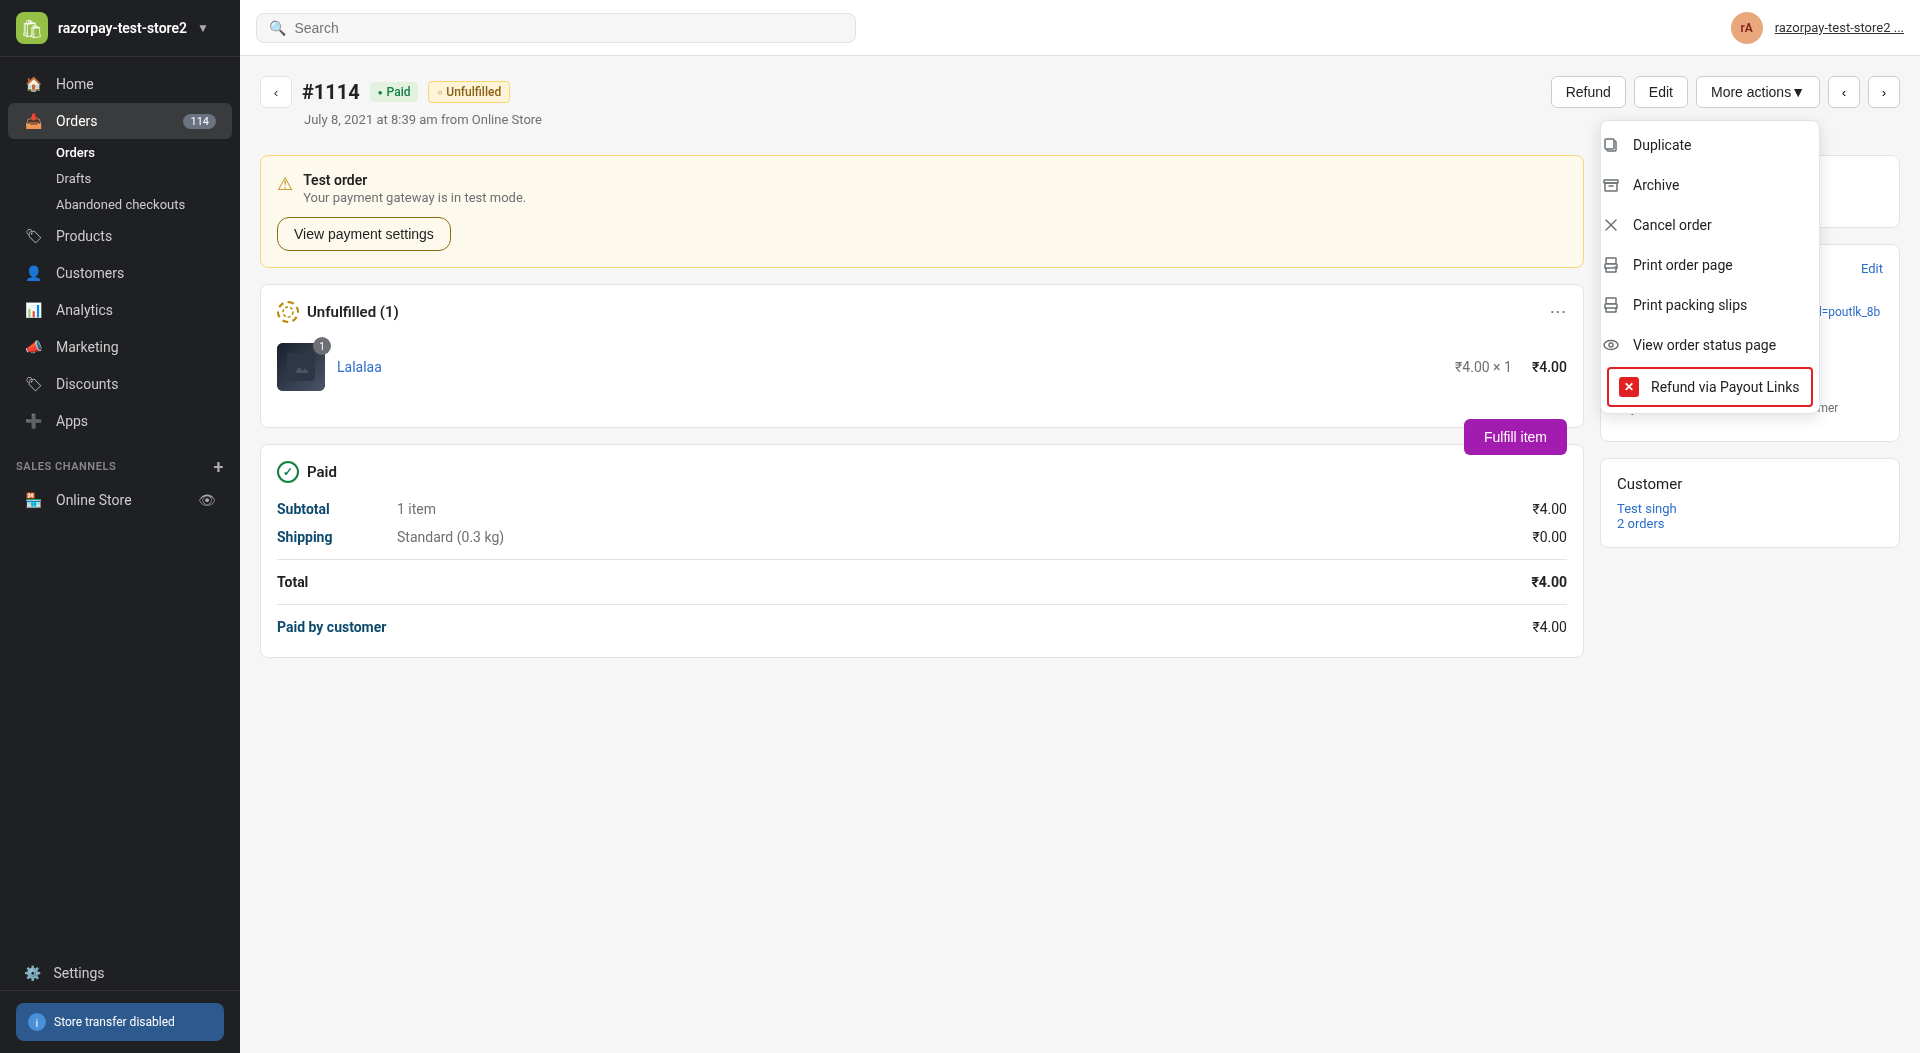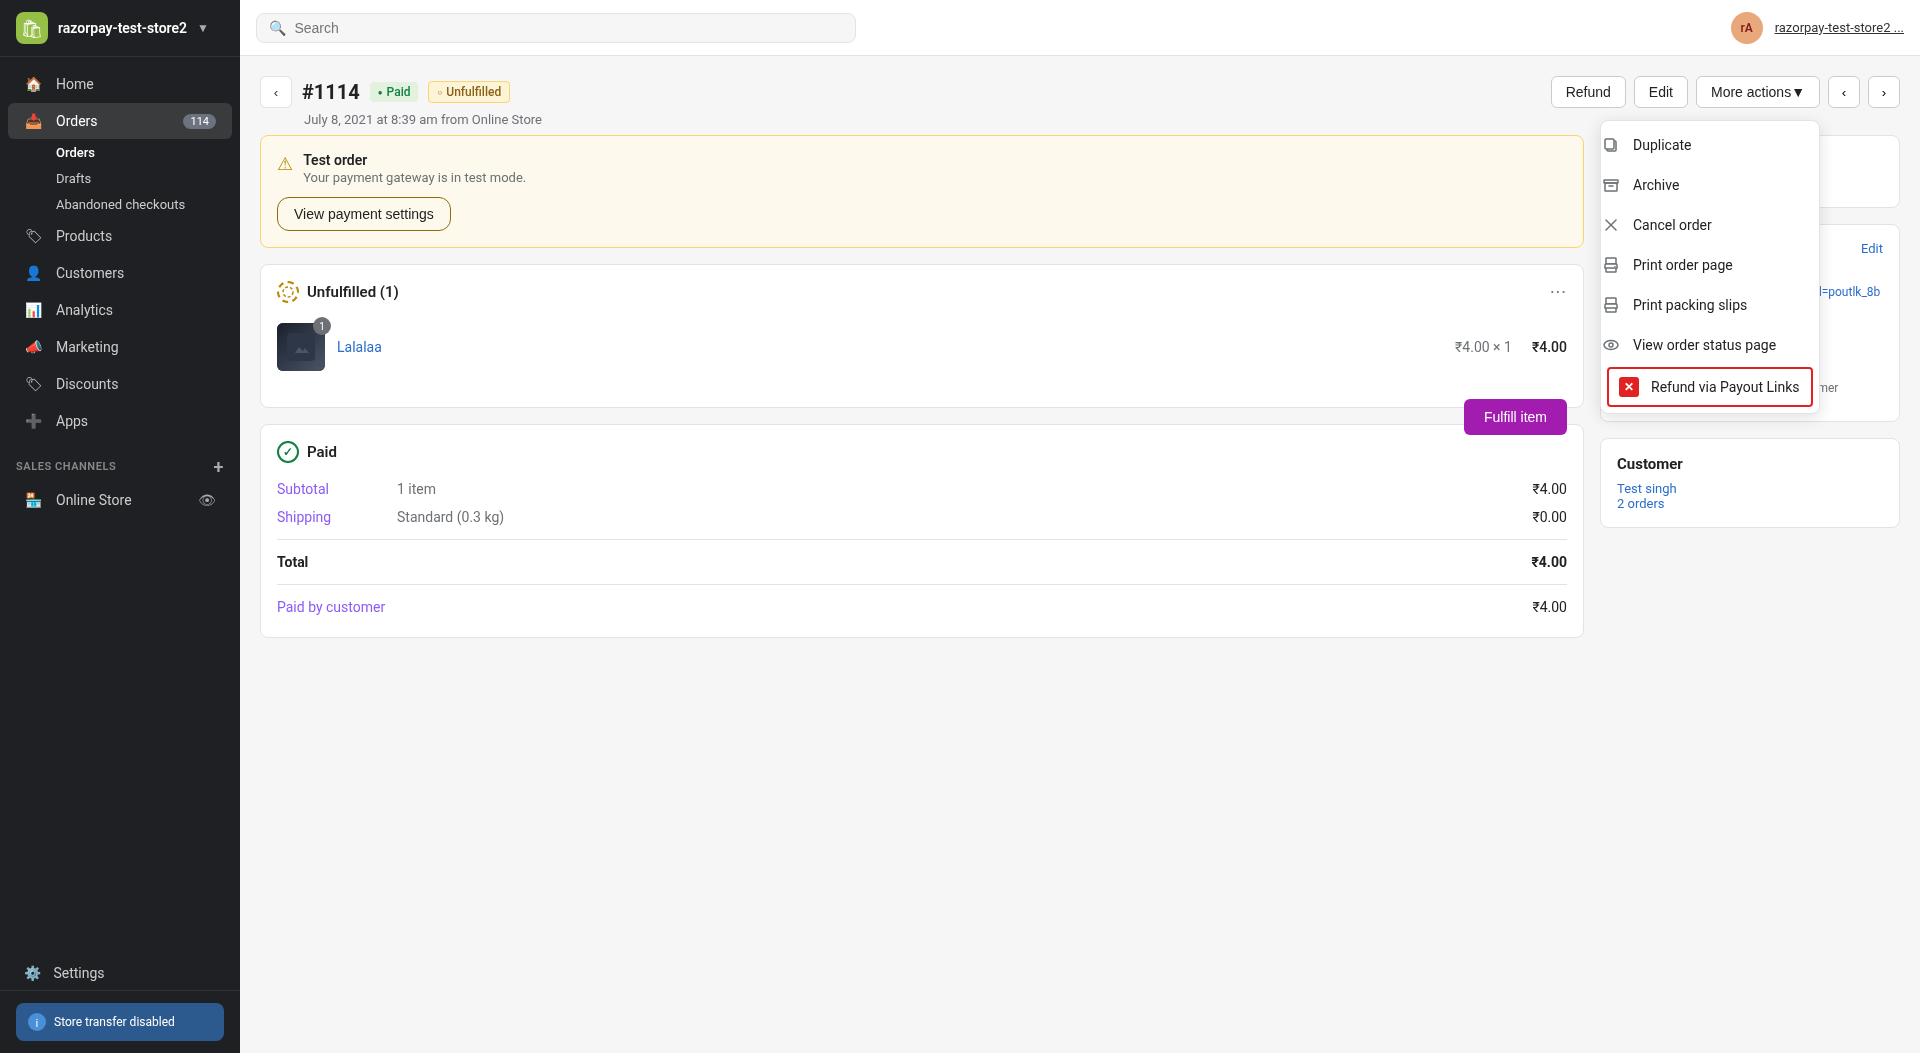--- a/index.html
+++ b/index.html
@@ -68,42 +68,42 @@
     .item-thumb-img { width: 100%; height: 100%; border-radius: 6px; background: linear-gradient(135deg, #1a202c, #4a5568); display: flex; align-items: center; justify-content: center; }
     .item-qty-badge { position: absolute; top: -6px; right: -6px; background: #6d7175; color: #fff; border-radius: 50%; width: 18px; height: 18px; font-size: 10px; display: flex; align-items: center; justify-content: center; }
     .item-name { color: #2c6ecb; flex: 1; cursor: pointer; font-size: 14px; }
     .item-price { color: #6d7175; font-size: 14px; margin-right: 8px; }
     .item-total { font-weight: 500; color: #202223; font-size: 14px; }
     .fulfill-btn { background: #a21caf; color: #fff; border: none; padding: 10px 20px; border-radius: 6px; cursor: pointer; font-size: 14px; font-weight: 500; float: right; margin-top: 8px; }
 
     
     .paid-icon { width: 22px; height: 22px; border: 2px solid #108043; border-radius: 50%; display: flex; align-items: center; justify-content: center; color: #108043; font-size: 12px; }
     .payment-row { display: flex; align-items: center; padding: 6px 0; }
-    .payment-label { color: #8b5cf6; min-width: 120px; font-size: 14px; }
+    .payment-label { color: #0c4a6e; min-width: 120px; font-size: 14px; font-weight: bold; }
     .payment-detail { color: #6d7175; font-size: 14px; flex: 1; }
     .payment-amount { margin-left: auto; font-size: 14px; color: #202223; }
     .payment-row.total .payment-label { font-weight: 700; color: #202223; }
     .payment-row.total .payment-amount { font-weight: 700; }
     .divider { border: none; border-top: 1px solid #e1e3e5; margin: 8px 0; }
 
     
     .right-panel { width: 300px; flex-shrink: 0; }
     .notes-card { background: #fff; border: 1px solid #e1e3e5; border-radius: 8px; padding: 16px; margin-bottom: 16px; }
     .notes-title { font-weight: 600; color: #202223; font-size: 14px; margin-bottom: 8px; }
     .no-notes { color: #6d7175; font-size: 13px; }
     .additional-details-card { background: #fff; border: 1px solid #e1e3e5; border-radius: 8px; padding: 16px; margin-bottom: 16px; }
     .card-header-row { display: flex; align-items: center; justify-content: space-between; margin-bottom: 12px; }
     .card-title { font-weight: 700; font-size: 12px; color: #202223; text-transform: uppercase; letter-spacing: 0.05em; }
     .edit-link { color: #2c6ecb; font-size: 13px; cursor: pointer; }
     .detail-item { margin-bottom: 10px; }
     .detail-label { font-weight: 500; color: #202223; font-size: 13px; margin-bottom: 2px; }
     .detail-value { color: #2c6ecb; font-size: 12px; cursor: pointer; word-break: break-all; }
     .detail-text { color: #6d7175; font-size: 12px; }
     .customer-card { background: #fff; border: 1px solid #e1e3e5; border-radius: 8px; padding: 16px; }
-    .customer-title { font-weight: 700; font-size: 15px; color: #202223; margin-bottom: 8px; }
+    .customer-title { font-weight: 400; font-size: 15px; color: #202223; margin-bottom: 8px; }
     .customer-link { color: #2c6ecb; font-size: 13px; cursor: pointer; display: block; }
 
     
     .content-with-sidebar { display: flex; gap: 16px; }
     .content-main { flex: 1; }
     .dropdown-menu { position: absolute; top: 44px; right: 0; background: #fff; border: 1px solid #e1e3e5; border-radius: 8px; box-shadow: 0 4px 16px rgba(0,0,0,0.12); min-width: 220px; z-index: 300; padding: 4px 0; }
     .dropdown-item { display: flex; align-items: center; gap: 12px; padding: 10px 0; cursor: pointer; color: #202223; font-size: 14px; }
     .dropdown-item.highlighted { border: 2px solid #e22222; border-radius: 4px; margin: 2px 6px; padding: 8px 10px; }
     .dropdown-icon { width: 20px; height: 20px; display: flex; align-items: center; justify-content: center; color: #6d7175; flex-shrink: 0; }
     .dropdown-icon.red-x { background: #e22222; border-radius: 3px; color: #fff; font-size: 12px; font-weight: 700; }
@@ -277,21 +277,21 @@
             <div class="dropdown-item highlighted">
               <span class="dropdown-icon red-x">✕</span>
               <span>Refund via Payout Links</span>
             </div>
           </div>
         </div>
         <button class="btn-nav">‹</button>
         <button class="btn-nav">›</button>
       </div>
     </div>
-    <div style="color:#6d7175; font-size:13px; margin-bottom:8px; padding-left:44px;">July 8, 2021 at 8:39 am from Online Store</div>
+    <div style="color:#6d7175; font-size:13px; margin-bottom:28px; padding-left:44px;">July 8, 2021 at 8:39 am from Online Store</div>
 
     <div class="content-with-sidebar">
 
       <div class="content-main">
 
         <div class="card test-order-card">
           <div class="test-order-header">
             <span class="warning-icon">⚠</span>
             <div>
               <div class="test-order-title">Test order</div>

